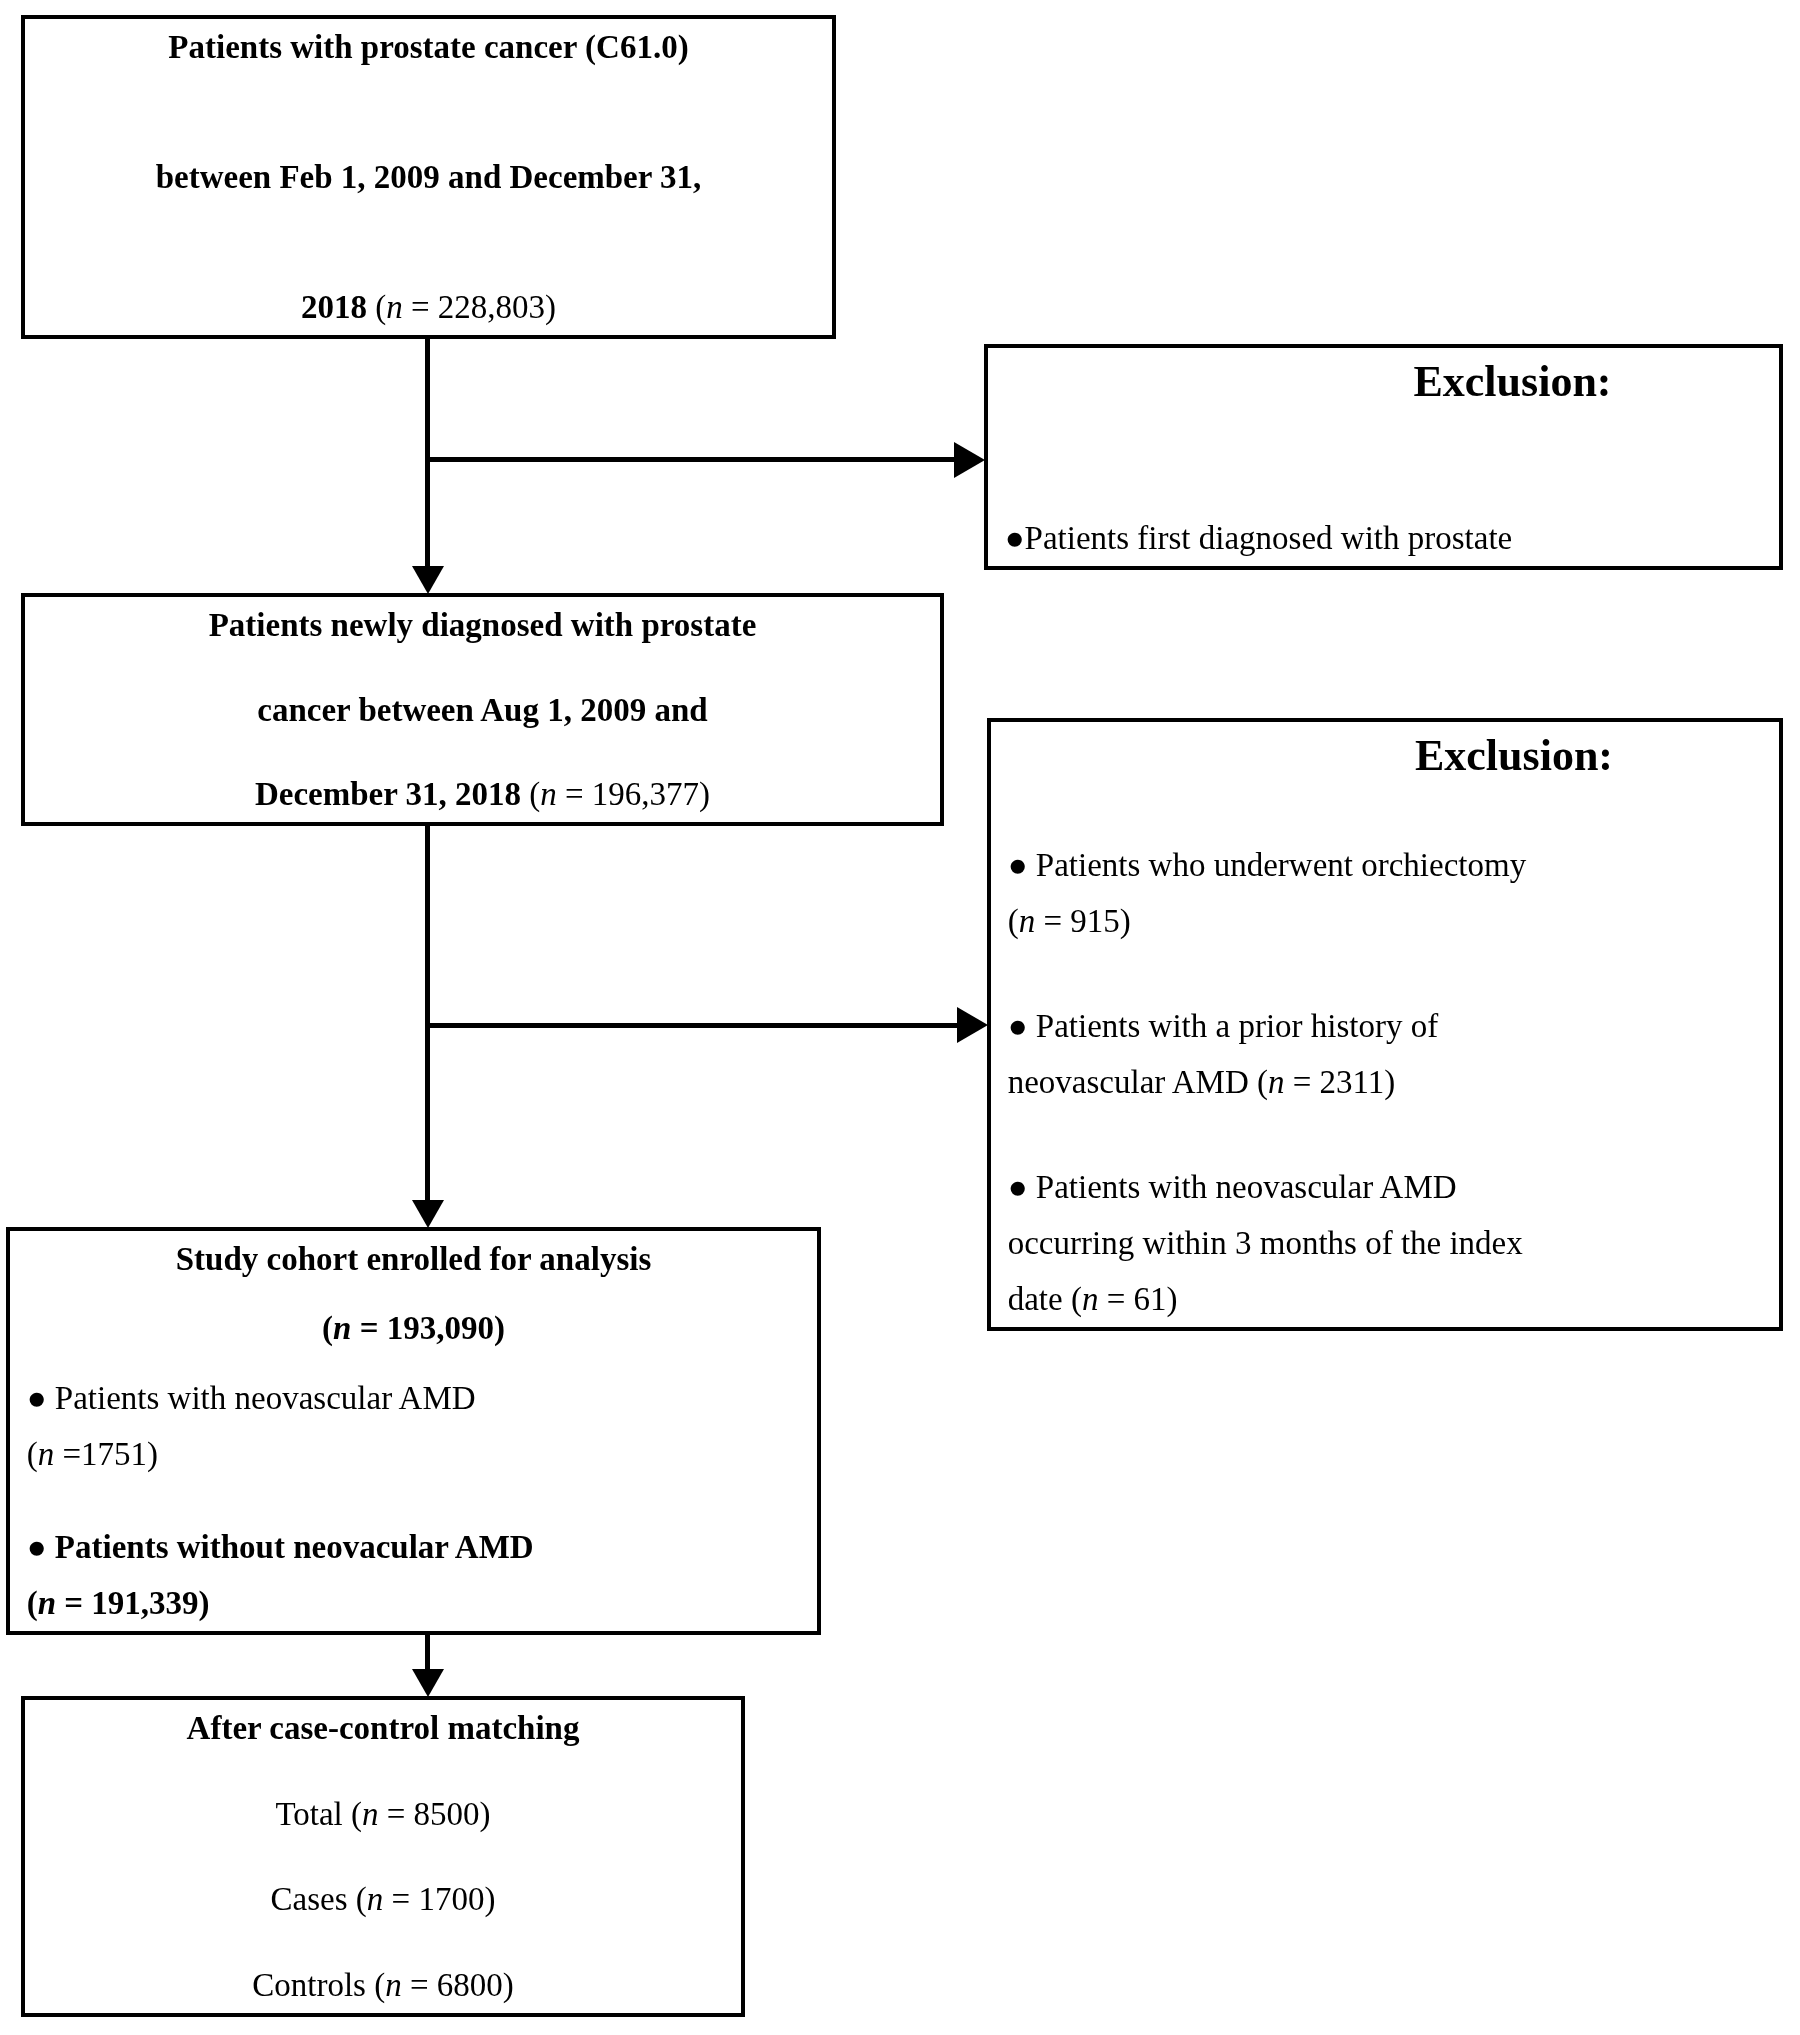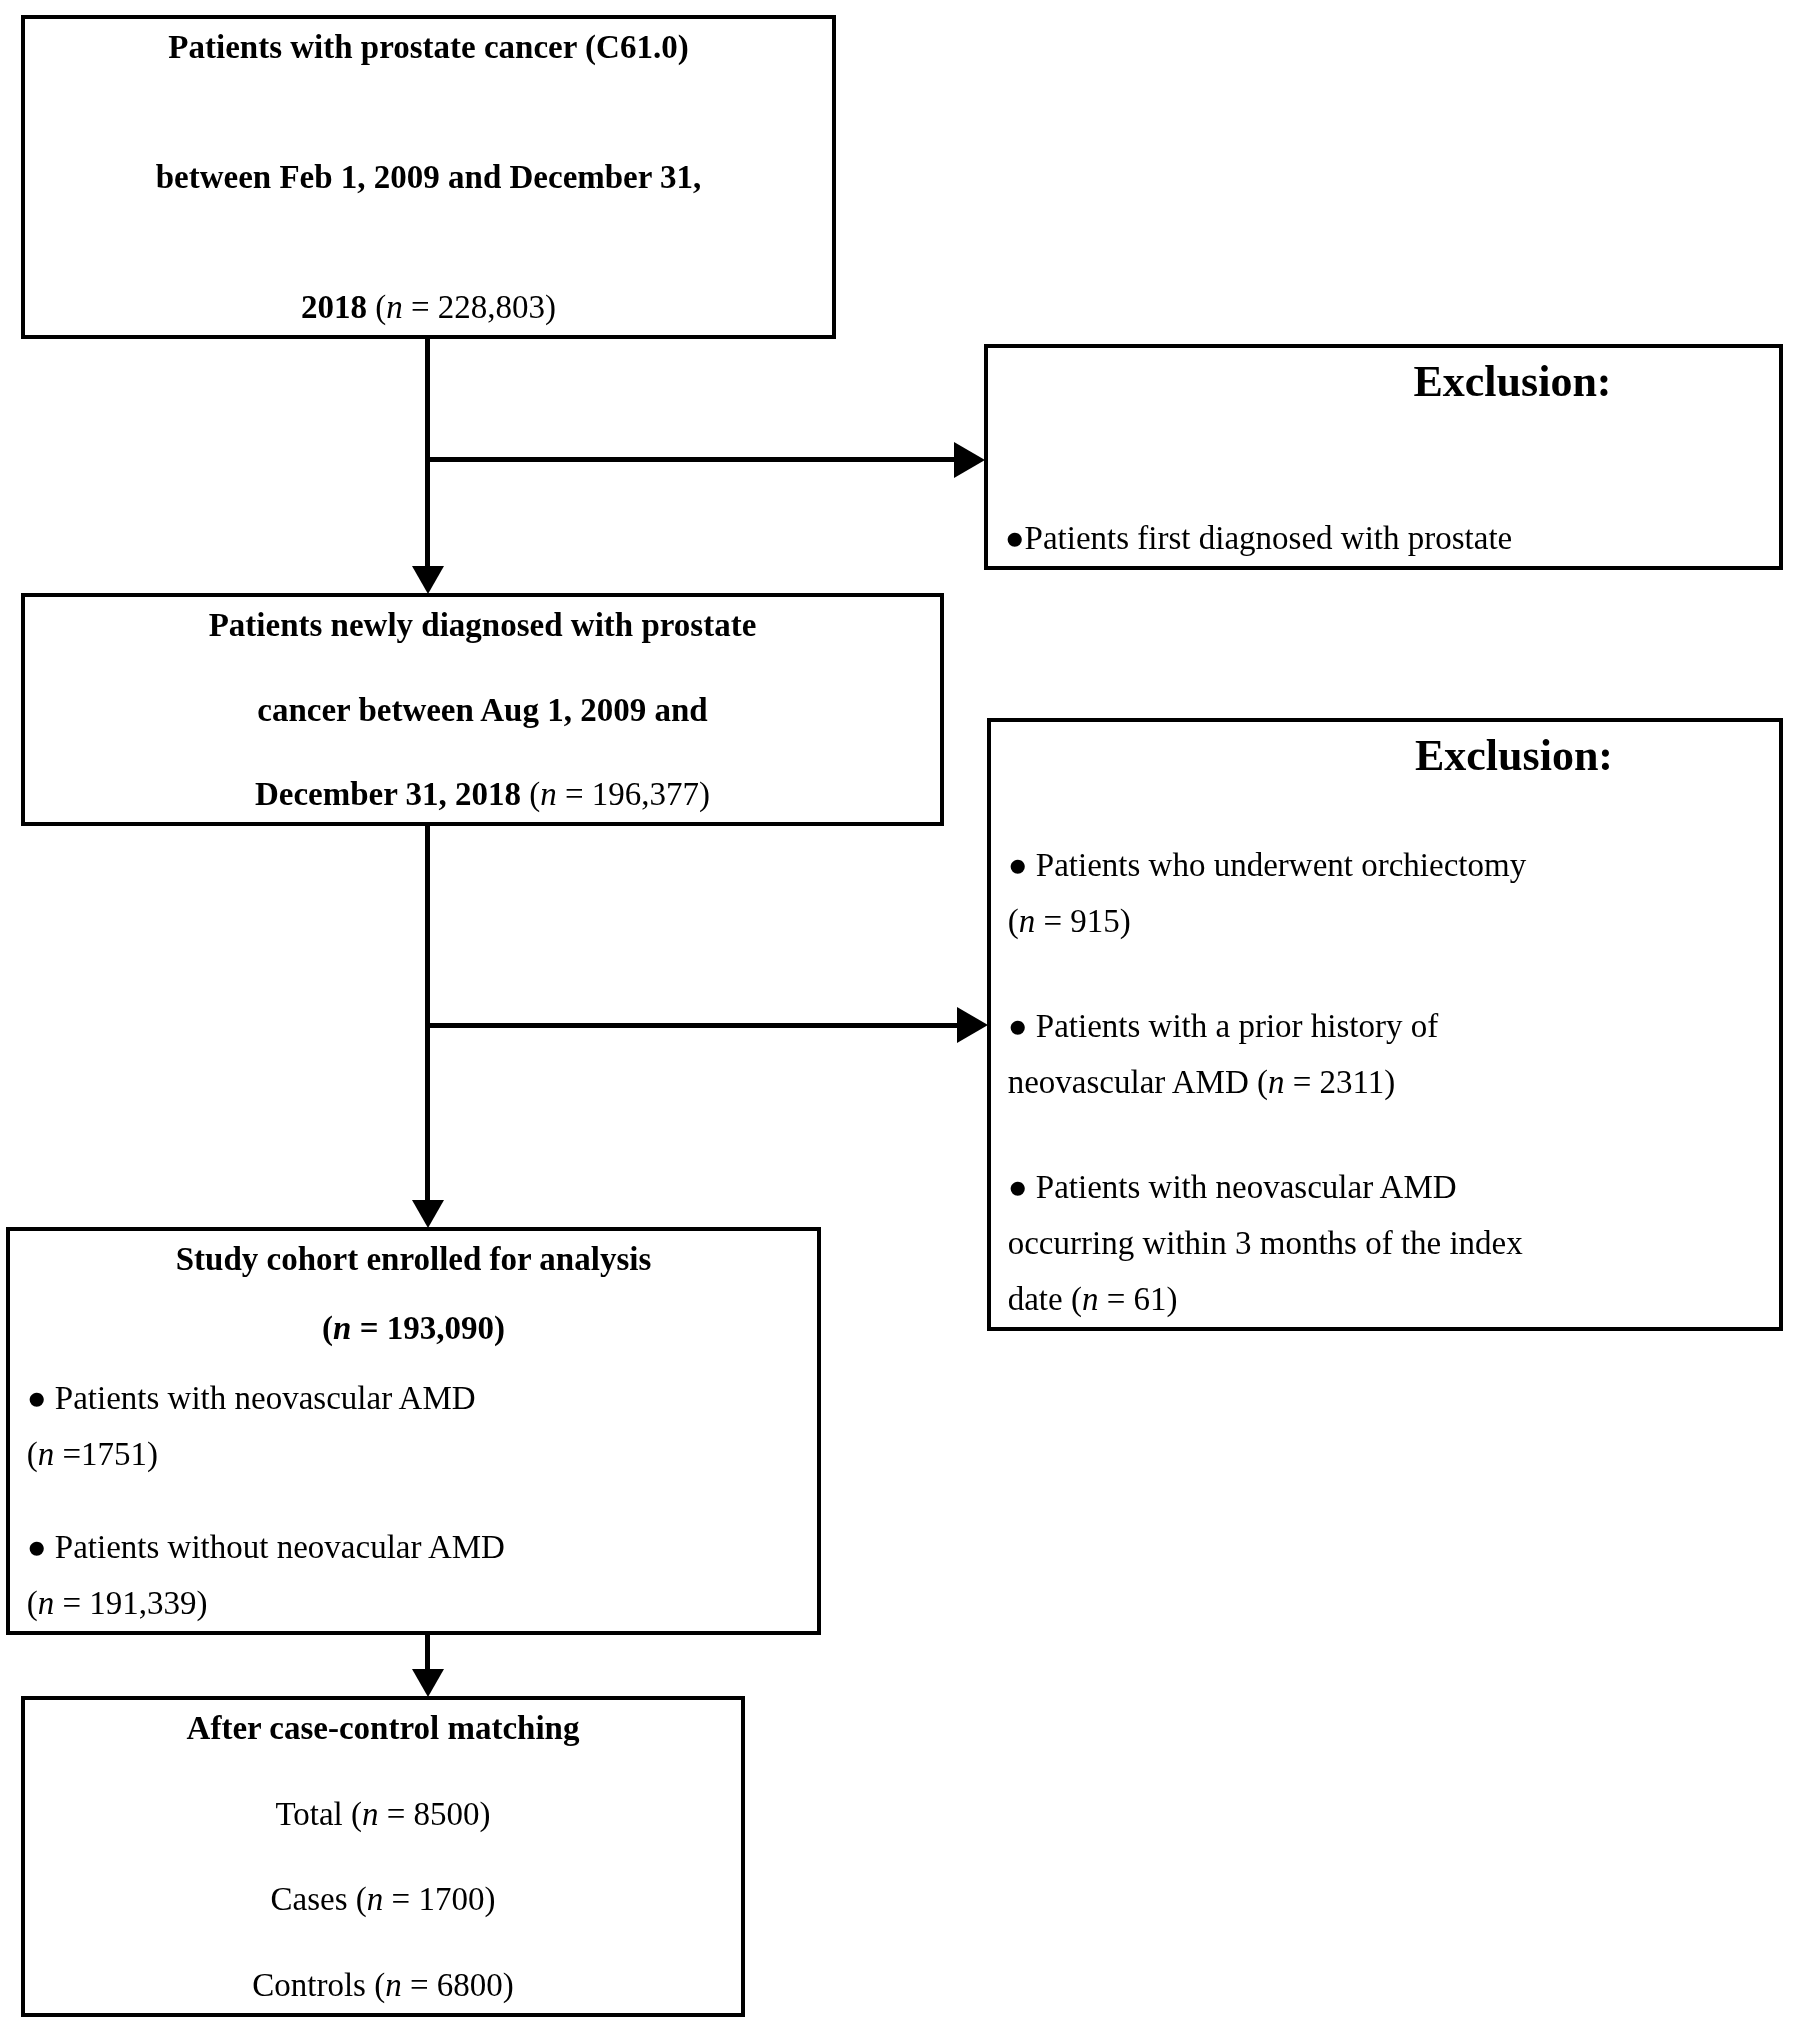--- a/index.html
+++ b/index.html
@@ -25,21 +25,21 @@
   .it{font-style:italic;}
   .center{text-align:center;}
   .left{text-align:left;}
   .excl-header{
     font-size:44px;line-height:67px;font-weight:bold;
     text-align:center;position:relative;left:129px;
     margin-bottom:4.2px;
   }
   .item{margin-top:5.6px;}
   .item.first{margin-top:0;}
-  .gap-lg{margin-top:23.6px;}
+  .gap-lg{margin-top:23.6px;font-weight:bold;}
   #box1{left:21px;top:15.3px;width:815px;height:324px;}
   #excl1{left:984px;top:344px;width:799px;height:226px;padding:0 16.7px;}
   #box2{left:21px;top:593px;width:923px;height:233px;}
   #excl2{left:987px;top:718px;width:796px;height:613px;padding:0 16.7px;}
   #box3{left:6px;top:1227px;width:815px;height:408px;padding:0 16.7px;}
   #box4{left:21px;top:1696px;width:724px;height:321px;}
   .vline,.hline{position:absolute;background:#000000;}
   #v1{left:425px;top:339px;width:4.9px;height:229px;}
   #a1{left:412px;top:566px;}
   #h1{left:425px;top:457px;width:530px;height:4.9px;}

